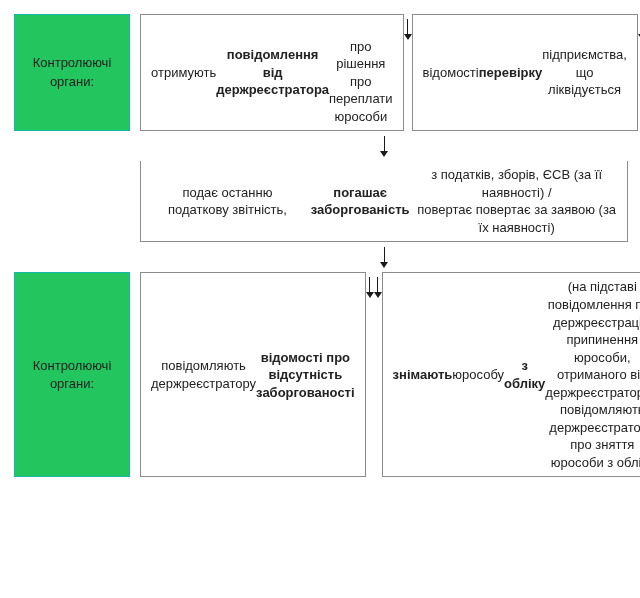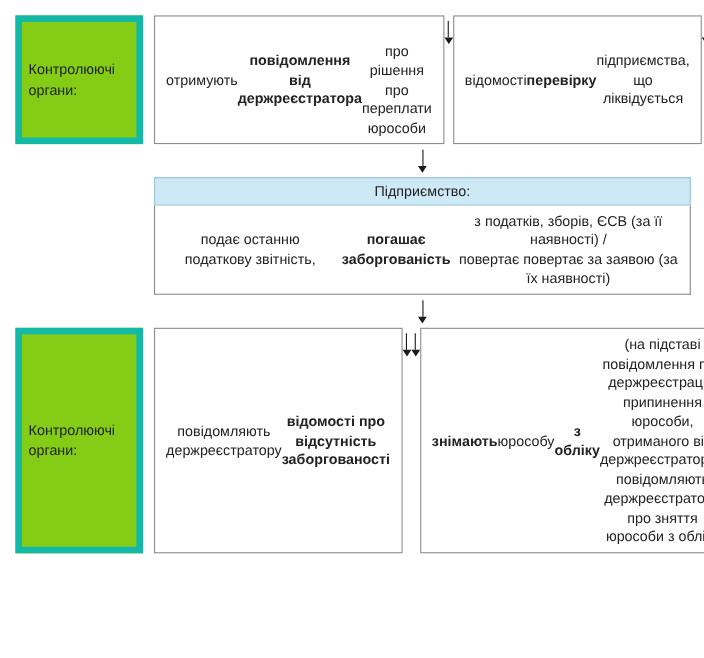--- a/index.html
+++ b/index.html
@@ -10,26 +10,26 @@
     padding: 14px 12px 0 14px;
     position: relative;
     font-family: "Liberation Sans", sans-serif;
     font-size: 13px;
     color: #222222;
     background: #ffffff;
   }
   .group { display: flex; gap: 10px; align-items: stretch; }
   .side-box {
     flex: 0 0 116px;
-    background: #84cc16;
-    border: 6px solid #14b8a6;
+    background: #22c55e;
+    border: 1px solid #14b8a6;
     display: flex;
     align-items: center;
     justify-content: center;
-    text-align: left;
+    text-align: center;
     padding: 6px;
     box-sizing: border-box;
     line-height: 1.4;
   }
   .col { flex: 1; display: flex; flex-direction: row; }
   .box {
     border: 1px solid #8c8c8c;
     background: #ffffff;
     text-align: center;
     padding: 5px 10px;
@@ -89,21 +89,20 @@
   </div>
 
   <div class="mid-arrow">
     <div class="arrow">
       <span class="shaft"></span>
       <span class="head"></span>
     </div>
   </div>
 
   <div class="ent-block">
-    <div class="ent-header">Підприємство:</div>
     <div class="box ent-body"><span>подає останню податкову звітність,
 </span><span class="b">погашає заборгованість</span><span> з податків, зборів, ЄСВ (за її наявності) /
 повертає повертає за заявою (за їх наявності)</span></div>
   </div>
 
   <div class="mid-arrow">
     <div class="arrow">
       <span class="shaft"></span>
       <span class="head"></span>
     </div>

